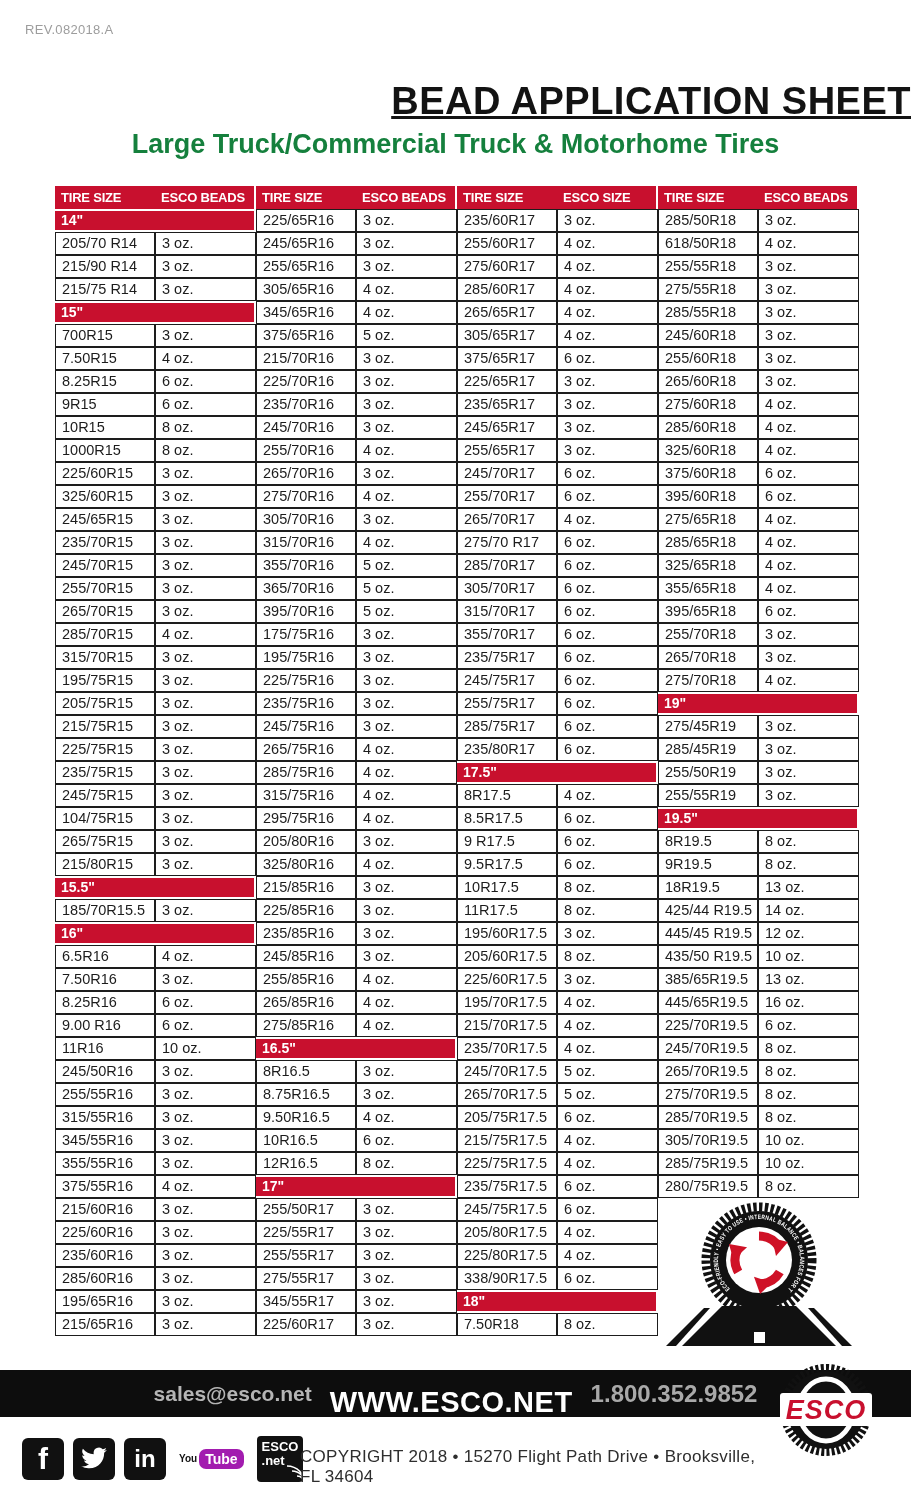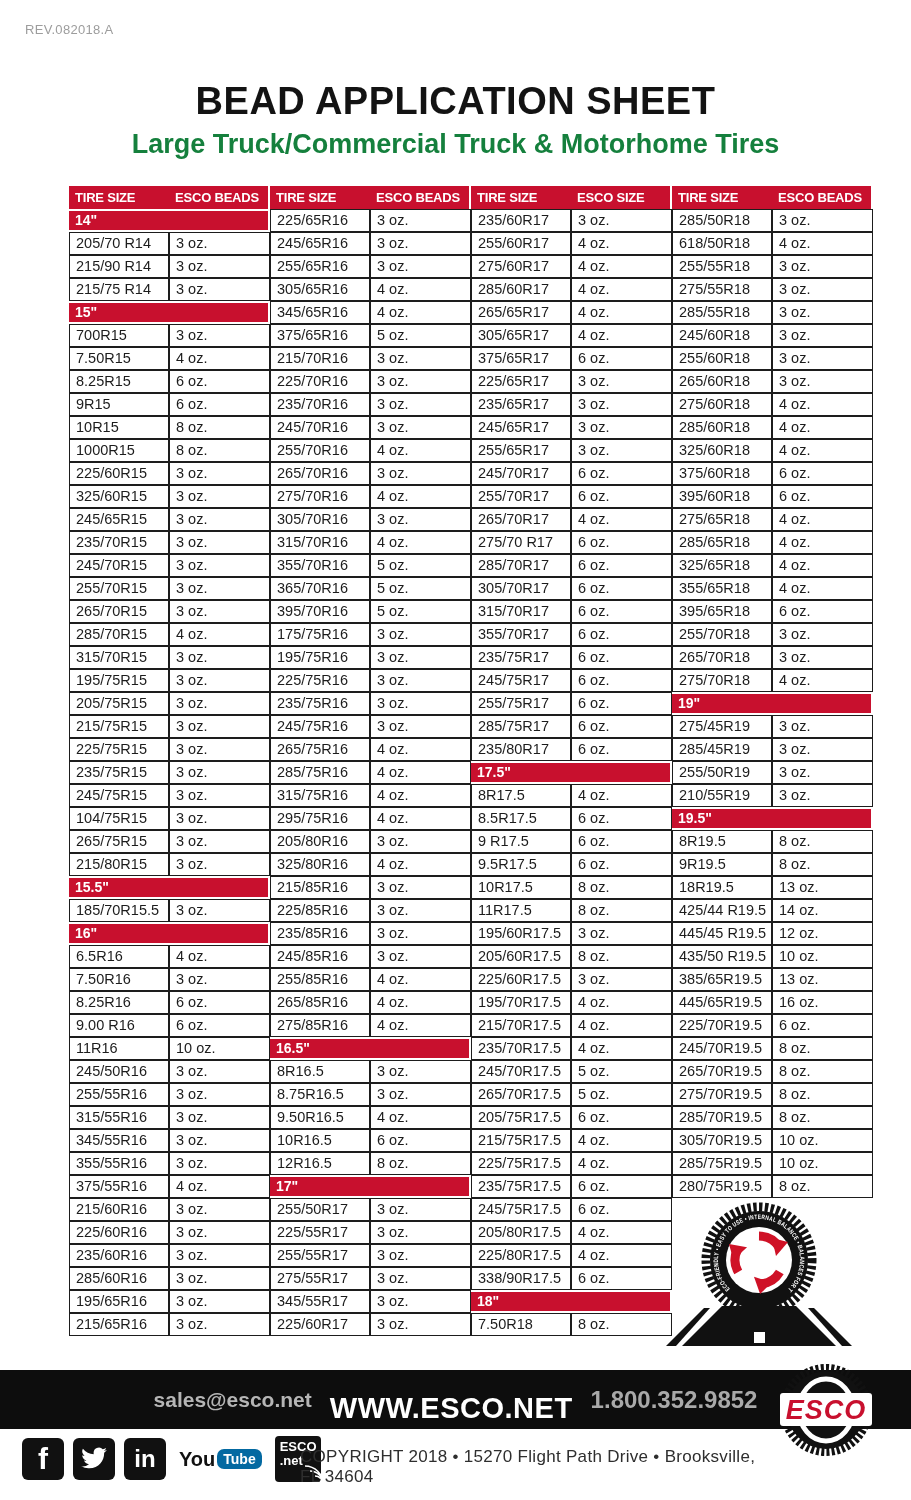--- a/index.html
+++ b/index.html
@@ -1,60 +1,60 @@
 <!DOCTYPE html>
 <html style="--red: #C8102E;"><head>
 <meta charset="utf-8">
 <style>
   html,body{margin:0;padding:0;background:#fff;}
   body{width:911px;height:1500px;position:relative;overflow:hidden;
        font-family:"Liberation Sans", sans-serif;color:#1c1c1c;}
 
   .rev{position:absolute;top:22px;left:25px;font-size:13px;color:#9d9d9d;letter-spacing:.3px;}
 
-  .title{position:absolute;top:80px;left:0;width:100%;text-align:center;
-         font-size:38px;font-weight:bold;color:#131313;letter-spacing:.5px;}
+  .title{position:absolute;top:80px;left:0;width:100%;text-align:right;
+         font-size:38px;font-weight:bold;color:#131313;letter-spacing:.5px;text-decoration:underline;}
   .subtitle{position:absolute;top:129px;left:0;width:100%;text-align:center;
             font-size:27px;font-weight:bold;color:#15803d;}
 
   
-  .tables{position:absolute;left:69px;top:186px;display:flex;align-items:flex-start;}
+  .tables{position:absolute;left:55px;top:186px;display:flex;align-items:flex-start;}
   .group{width:201px;}
   .thead{display:flex;background:var(--red);height:23px;border-right:2px solid #fff;box-sizing:border-box;}
   .hc{color:#fff;font-weight:bold;font-size:13px;line-height:23px;padding-left:6px;
       box-sizing:border-box;white-space:nowrap;overflow:hidden;letter-spacing:-.2px;}
   .hc.size{width:100px;}
   .hc.beads{width:99px;}
   .srow{background:var(--red);height:23px;box-sizing:border-box;border-top:2px solid #fff;
         border-bottom:2px solid #fff;border-right:2px solid #fff;color:#fff;font-weight:bold;
         font-size:14px;line-height:19px;padding-left:6px;}
   .drow{display:flex;height:23px;}
   .dc{box-sizing:border-box;border:1px solid #1d1d1d;height:23px;line-height:21px;
       font-size:14.5px;color:#1c1c1c;padding-left:6px;white-space:nowrap;overflow:hidden;}
   .dc.size{width:100px;}
   .dc.beads{width:101px;}
 
   
   .badge{position:absolute;left:664px;top:1198px;width:190px;height:152px;}
 
   
-  .bar{position:absolute;left:0;top:1370px;width:911px;height:59px;background:#0d0d0d;
+  .bar{position:absolute;left:0;top:1370px;width:911px;height:47px;background:#0d0d0d;
        display:flex;align-items:center;justify-content:center;gap:18px;}
   .bar .email{color:#b5b5b5;font-size:21px;font-weight:bold;}
   .bar .site{color:#fff;font-size:29px;font-weight:bold;letter-spacing:.5px;margin-top:17px;}
   .bar .phone{color:#a9a9a9;font-size:24px;font-weight:bold;}
   .esco-logo{position:absolute;left:778px;top:1356px;width:96px;height:108px;}
 
   .social{position:absolute;left:22px;top:1436px;display:flex;align-items:center;gap:9px;}
   .sq{width:42px;height:42px;background:#111;border-radius:6px;color:#fff;display:flex;
       align-items:center;justify-content:center;}
   .sq .glyph{font-size:30px;font-weight:bold;line-height:1;}
   .yt{display:flex;align-items:center;gap:2px;margin:0 4px;}
-  .yt .you{color:#111;font-weight:bold;font-size:20px;}
-  .yt .tube{background:#0369a1;color:#fff;font-weight:bold;font-size:14px;border-radius:7px;
+  .yt .you{color:#111;font-weight:bold;font-size:10px;}
+  .yt .tube{background:#a21caf;color:#fff;font-weight:bold;font-size:14px;border-radius:7px;
             padding:2px 6px;line-height:1.2;}
   .esconet{width:46px;height:46px;background:#111;border-radius:4px;color:#fff;
            font-weight:bold;font-size:13px;line-height:1.05;padding:4px 0 0 5px;
            box-sizing:border-box;position:relative;overflow:hidden;}
   .esconet svg{position:absolute;right:-2px;bottom:-2px;}
   .copyright{position:absolute;left:300px;top:1447px;width:470px;text-align:left;
              font-size:17px;color:#2e2e2e;letter-spacing:.3px;}
 </style>
 </head>
 <body>
@@ -742,21 +742,21 @@
       </div>
       <div class="drow">
         <span class="dc size">285/45R19</span>
         <span class="dc beads">3 oz.</span>
       </div>
       <div class="drow">
         <span class="dc size">255/50R19</span>
         <span class="dc beads">3 oz.</span>
       </div>
       <div class="drow">
-        <span class="dc size">210/55R19</span>
+        <span class="dc size">255/55R19</span>
         <span class="dc beads">3 oz.</span>
       </div>
       <div class="srow">19.5"</div>
       <div class="drow">
         <span class="dc size">8R19.5</span>
         <span class="dc beads">8 oz.</span>
       </div>
       <div class="drow">
         <span class="dc size">9R19.5</span>
         <span class="dc beads">8 oz.</span>

